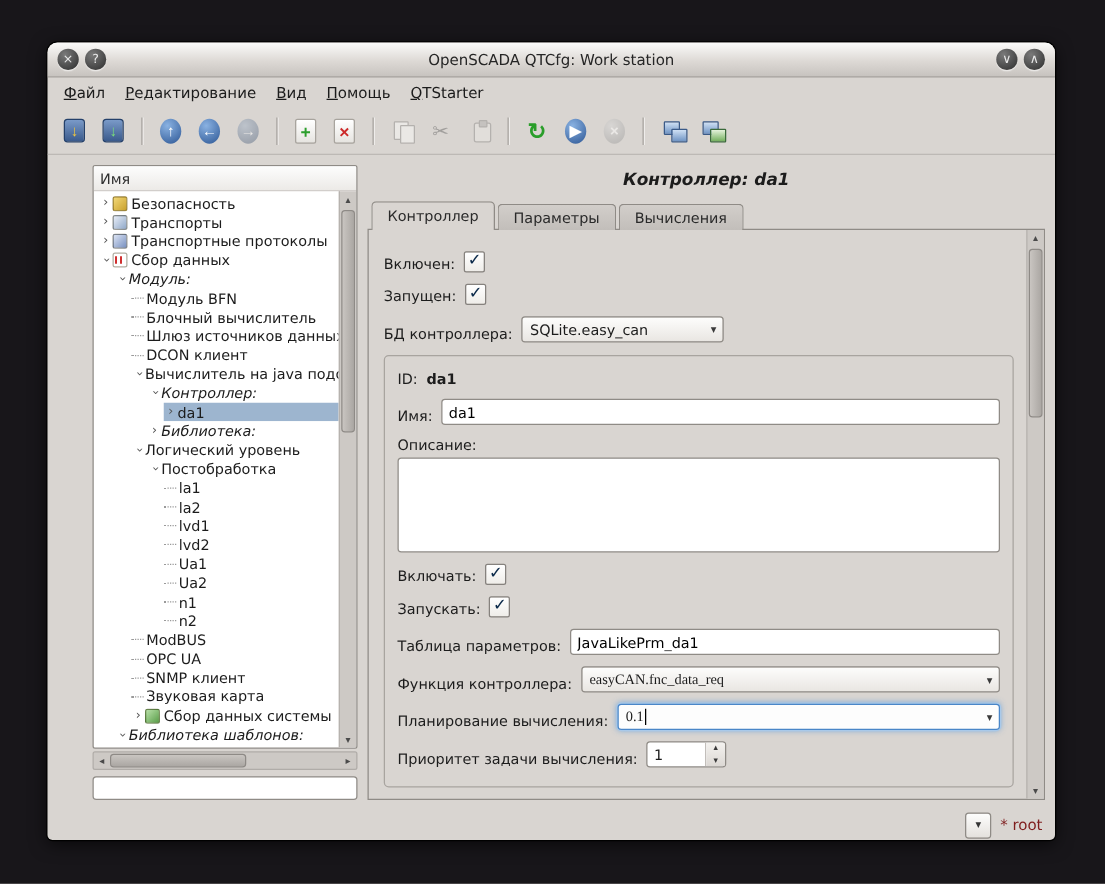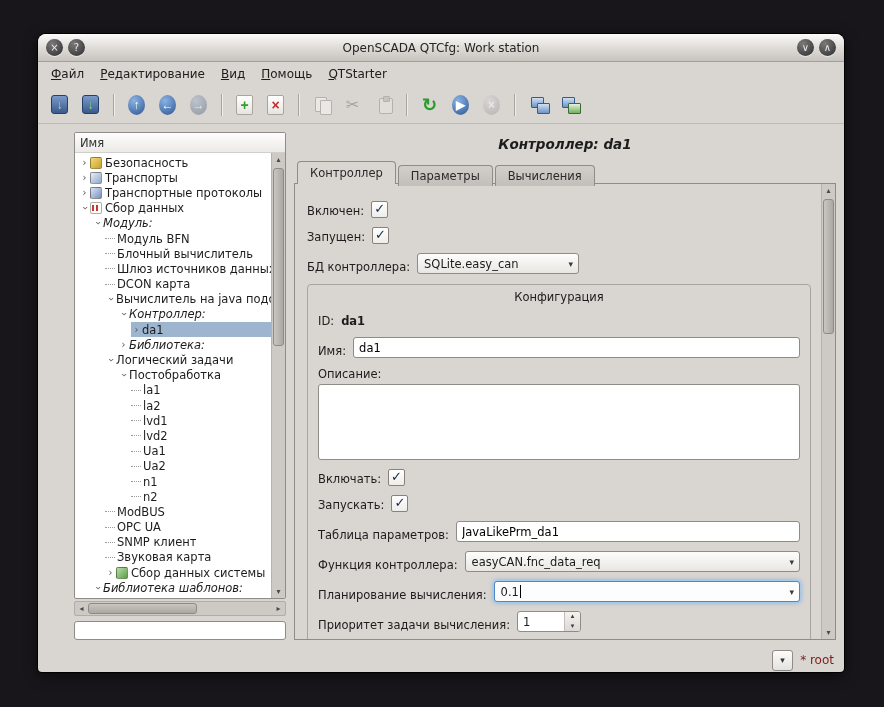--- a/index.html
+++ b/index.html
@@ -92,37 +92,37 @@
           font-size:8px;color:#4a4a4a;}
   .sb-track{flex:1;position:relative;}
   .sb-thumb{position:absolute;left:1px;right:1px;background:linear-gradient(90deg,#c9c5c1,#aba7a3);
             border:1px solid #8e8a86;border-radius:3px;}
   .sb-thumb.h{top:1px;bottom:1px;left:auto;right:auto;background:linear-gradient(#c9c5c1,#aba7a3);}
   .search-input{height:19px;margin-top:5px;border:1px solid #8f8b86;border-radius:3px;background:#fff;
                 font-family:"DejaVu Sans",sans-serif;font-size:11.5px;padding:0 4px;width:100%;box-sizing:border-box;}
   
   .right-pane{flex:1;min-width:0;display:flex;flex-direction:column;}
   .panel-title{text-align:center;font-size:13.5px;font-weight:bold;font-style:italic;padding:4px 0 9px;flex:none;}
-  .tabs{display:flex;flex:none;padding-left:3px;position:relative;z-index:2;align-items:flex-end;}
+  .tabs{display:flex;flex:none;padding-left:3px;position:relative;z-index:2;}
   .tab{font-size:11.5px;padding:0 12px;height:20px;display:flex;align-items:center;margin-right:2px;
        border:1px solid #8f8b86;border-bottom:none;border-radius:4px 4px 0 0;
        background:linear-gradient(#d2ceca,#c2beba);position:relative;top:2px;color:#2a2a2a;}
   .tab.active{background:#d9d5d1;top:0;height:22px;z-index:3;}
   .content-frame{flex:1;min-height:0;border:1px solid #8f8b86;background:#d9d5d1;display:flex;margin-top:-1px;}
   .fields{flex:1;min-width:0;padding:8px 10px 8px 12px;font-size:11.5px;overflow:hidden;}
   .frow{display:flex;align-items:flex-end;gap:7px;margin:9px 0;}
   .flabel{flex:none;}
   .checkbox{width:15px;height:15px;flex:none;border:1px solid #86827e;border-radius:2px;
             background:linear-gradient(#ffffff,#efede9);position:relative;}
   .checkbox .check{position:absolute;left:0;top:-2px;width:100%;text-align:center;color:#0c2a4a;
                    font-weight:bold;font-size:13px;line-height:17px;}
   .combo{height:21px;display:flex;align-items:center;border:1px solid #8f8b86;border-radius:3px;
          background:linear-gradient(#fdfdfc,#e9e6e2);padding:0 5px 0 6px;box-sizing:border-box;}
   .combo .combo-arrow{margin-left:auto;padding-left:10px;color:#3a3a3a;font-size:9px;}
-  .combo.grow{flex:1;min-width:0;}
+  .combo.grow{flex:1;min-width:0;font-family:Liberation Serif, serif;}
   .combo.w160{width:162px;}
   .combo.focused{border-color:#4a86c8;background:#fdfdfd;
                  box-shadow:0 0 0 1px #a9c9e9,0 0 5px rgba(74,144,217,.8);}
   .caret{display:inline-block;width:1px;height:13px;background:#000;margin-left:1px;}
   .tinput{height:21px;border:1px solid #8f8b86;border-radius:3px;background:#fff;padding:0 5px;
           font-family:"DejaVu Sans",sans-serif;font-size:11.5px;box-sizing:border-box;}
   .tinput.grow{flex:1;min-width:0;}
   .textarea{display:block;width:100%;height:76px;border:1px solid #8f8b86;border-radius:3px;background:#fff;
             resize:none;box-sizing:border-box;font-family:"DejaVu Sans",sans-serif;font-size:11.5px;margin:3px 0 2px;}
   .group{border:1px solid #a8a49f;border-radius:4px;margin-top:10px;padding:2px 10px 6px;}
@@ -284,21 +284,21 @@
                 <span class="tindent" style="width: 30px;"></span>
                 <span class="trow-c">
                   <span class="tdash"></span>
                   <span class="tlabel">Шлюз источников данных</span>
                 </span>
               </div>
               <div class="trow">
                 <span class="tindent" style="width: 30px;"></span>
                 <span class="trow-c">
                   <span class="tdash"></span>
-                  <span class="tlabel">DCON карта</span>
+                  <span class="tlabel">DCON клиент</span>
                 </span>
               </div>
               <div class="trow">
                 <span class="tindent" style="width: 30px;"></span>
                 <span class="trow-c">
                   <span class="tarrow open">›</span>
                   <span class="tlabel">Вычислитель на java подобном языке</span>
                 </span>
               </div>
               <div class="trow">
@@ -319,21 +319,21 @@
                 <span class="tindent" style="width: 43px;"></span>
                 <span class="trow-c">
                   <span class="tarrow">›</span>
                   <span class="tlabel italic">Библиотека:</span>
                 </span>
               </div>
               <div class="trow">
                 <span class="tindent" style="width: 30px;"></span>
                 <span class="trow-c">
                   <span class="tarrow open">›</span>
-                  <span class="tlabel">Логический задачи</span>
+                  <span class="tlabel">Логический уровень</span>
                 </span>
               </div>
               <div class="trow">
                 <span class="tindent" style="width: 43px;"></span>
                 <span class="trow-c">
                   <span class="tarrow open">›</span>
                   <span class="tlabel">Постобработка</span>
                 </span>
               </div>
               <div class="trow">
@@ -481,21 +481,20 @@
 
           <div class="frow">
             <span class="flabel">БД контроллера:</span>
             <div class="combo w160">
               <span>SQLite.easy_can</span>
               <span class="combo-arrow">▾</span>
             </div>
           </div>
 
           <div class="group">
-            <div class="group-title">Конфигурация</div>
 
             <div class="frow">
               <span class="flabel">ID:</span>
               <span class="id-val">da1</span>
             </div>
 
             <div class="frow">
               <span class="flabel">Имя:</span>
               <input class="tinput grow" value="da1" style="">
             </div>

